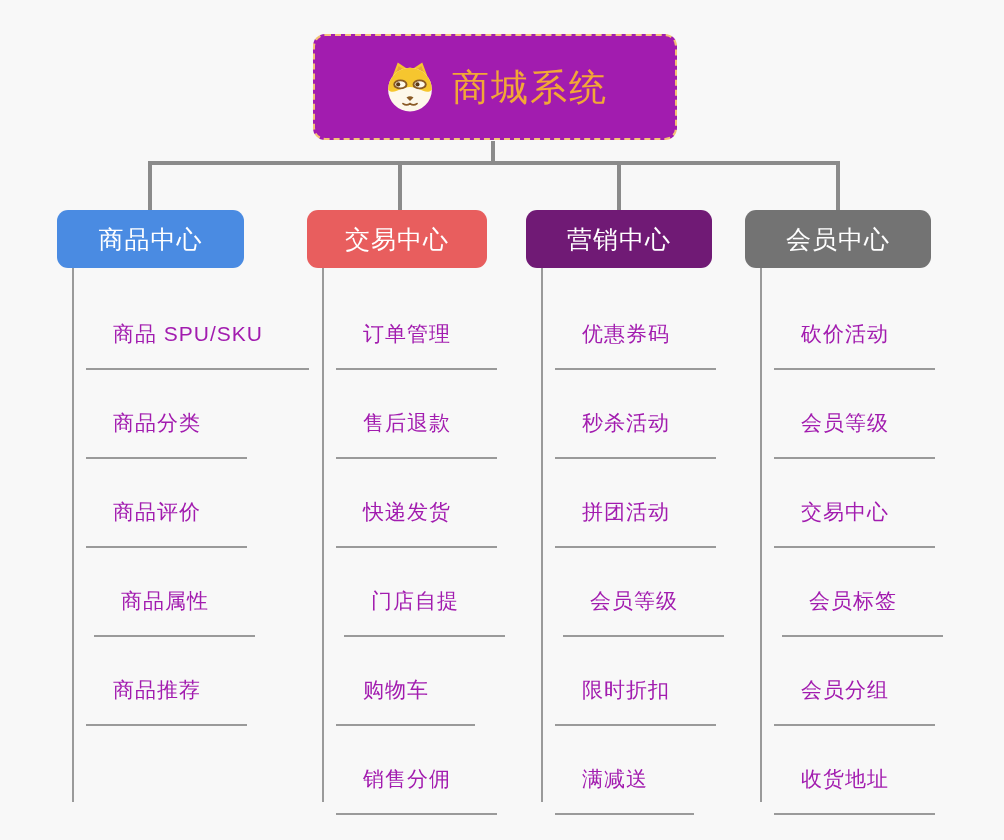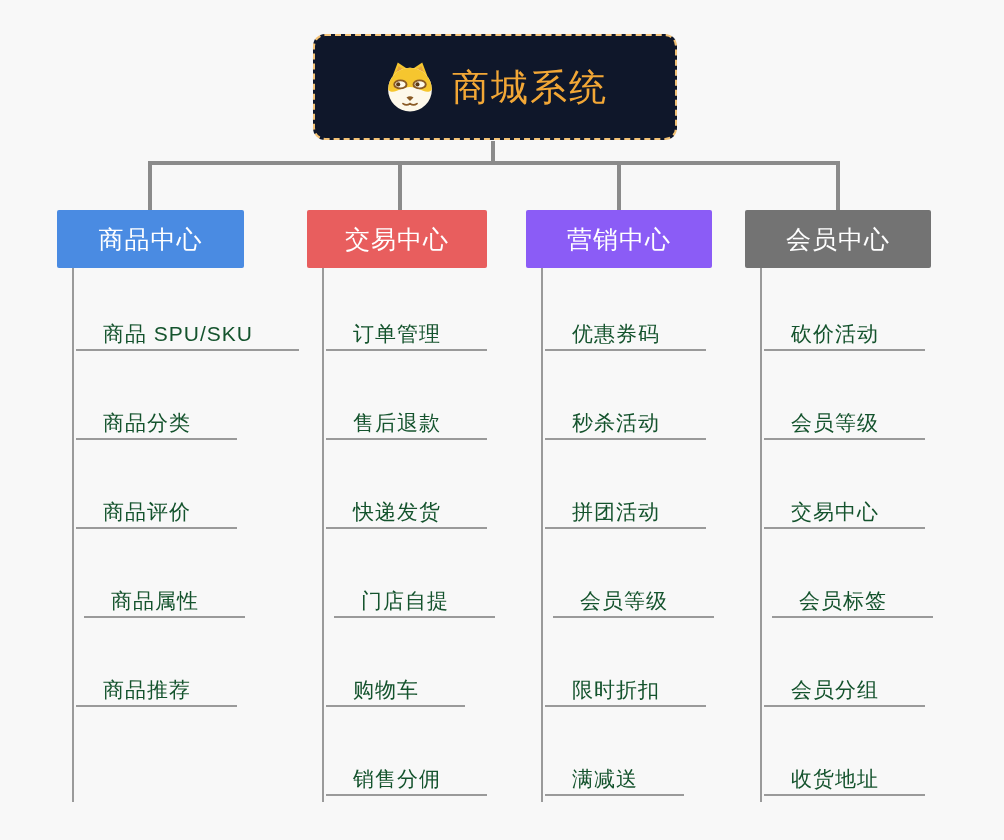--- a/index.html
+++ b/index.html
@@ -7,62 +7,62 @@
     width:1004px;height:840px;
     background:#f8f8f8;
     font-family:"Liberation Sans","DejaVu Sans",sans-serif;
     overflow:hidden;
   }
   .canvas{position:relative;width:1004px;height:840px;}
 
   
   .root-node{
     position:absolute;left:313px;top:34px;width:364px;height:106px;
-    background:#0f172a;border:2px dashed #f3c276;border-radius:12px;
+    background:#a21caf;border:2px dashed #f3c276;border-radius:12px;
     box-sizing:border-box;
     display:flex;align-items:center;justify-content:center;gap:14px;
     cursor:pointer;
   }
   .root-title{
     font-size:37px;line-height:1;color:#f2a736;letter-spacing:2px;font-weight:500;
   }
   .dog{width:56px;height:56px;display:inline-flex;}
 
   
   .conn{position:absolute;background:#8b8b8b;}
   .conn-stem{left:491px;top:141px;width:4px;height:22px;}
   .conn-h{left:148px;top:161px;width:692px;height:4px;}
   .conn-drop{top:163px;width:4px;height:47px;}
   .drop0{left:148px;} .drop1{left:398px;} .drop2{left:617px;} .drop3{left:836px;}
 
   
   .branch-node{
-    position:absolute;top:210px;height:58px;border-radius:2px;
+    position:absolute;top:210px;height:58px;border-radius:11px;
     color:#ffffff;font-size:25px;letter-spacing:1px;
     display:flex;align-items:center;justify-content:center;
     cursor:pointer;
   }
   .bn0{left:57px;width:187px;}
   .bn1{left:307px;width:180px;}
   .bn2{left:526px;width:186px;}
   .bn3{left:745px;width:186px;}
 
   
   .trunk{position:absolute;top:268px;width:2px;height:534px;background:#9a9a9a;}
   .tk0{left:72px;} .tk1{left:322px;} .tk2{left:541px;} .tk3{left:760px;}
 
   
   .branch-items{position:absolute;top:268px;width:300px;height:540px;}
   .bi0{left:72px;} .bi1{left:322px;} .bi2{left:541px;} .bi3{left:760px;}
   .item{
-    position:absolute;left:4px;
+    position:absolute;left:14px;
     width:max-content;
-    padding:0 46px 2px 27px;
+    padding:0 46px 21px 27px;
     border-bottom:2px solid #9a9a9a;
-    font-size:21px;line-height:26px;color:#14532d;
+    font-size:21px;line-height:26px;color:#a21caf;
     letter-spacing:1px;
     cursor:pointer;
   }
   .branch-items .item:nth-of-type(1){top:53px;}
   .branch-items .item:nth-of-type(2){top:142px;}
   .branch-items .item:nth-of-type(3){top:231px;}
   .branch-items .item:nth-of-type(4){top:320px;margin-left:8px;}
   .branch-items .item:nth-of-type(5){top:409px;}
   .branch-items .item:nth-of-type(6){top:498px;}
 </style>
@@ -93,21 +93,21 @@
 
   <div class="conn conn-stem"></div>
   <div class="conn conn-h"></div>
   <div class="conn conn-drop drop0"></div>
   <div class="conn conn-drop drop1"></div>
   <div class="conn conn-drop drop2"></div>
   <div class="conn conn-drop drop3"></div>
 
   <div class="branch-node bn0" style="background: rgb(74, 139, 226);">商品中心</div>
   <div class="branch-node bn1" style="background: rgb(232, 94, 94);">交易中心</div>
-  <div class="branch-node bn2" style="background: #8b5cf6;">营销中心</div>
+  <div class="branch-node bn2" style="background: #701a75;">营销中心</div>
   <div class="branch-node bn3" style="background: #737373;">会员中心</div>
 
   <div class="trunk tk0"></div>
   <div class="trunk tk1"></div>
   <div class="trunk tk2"></div>
   <div class="trunk tk3"></div>
 
   <div class="branch-items bi0">
     <div class="item">商品 SPU/SKU</div>
     <div class="item">商品分类</div>

